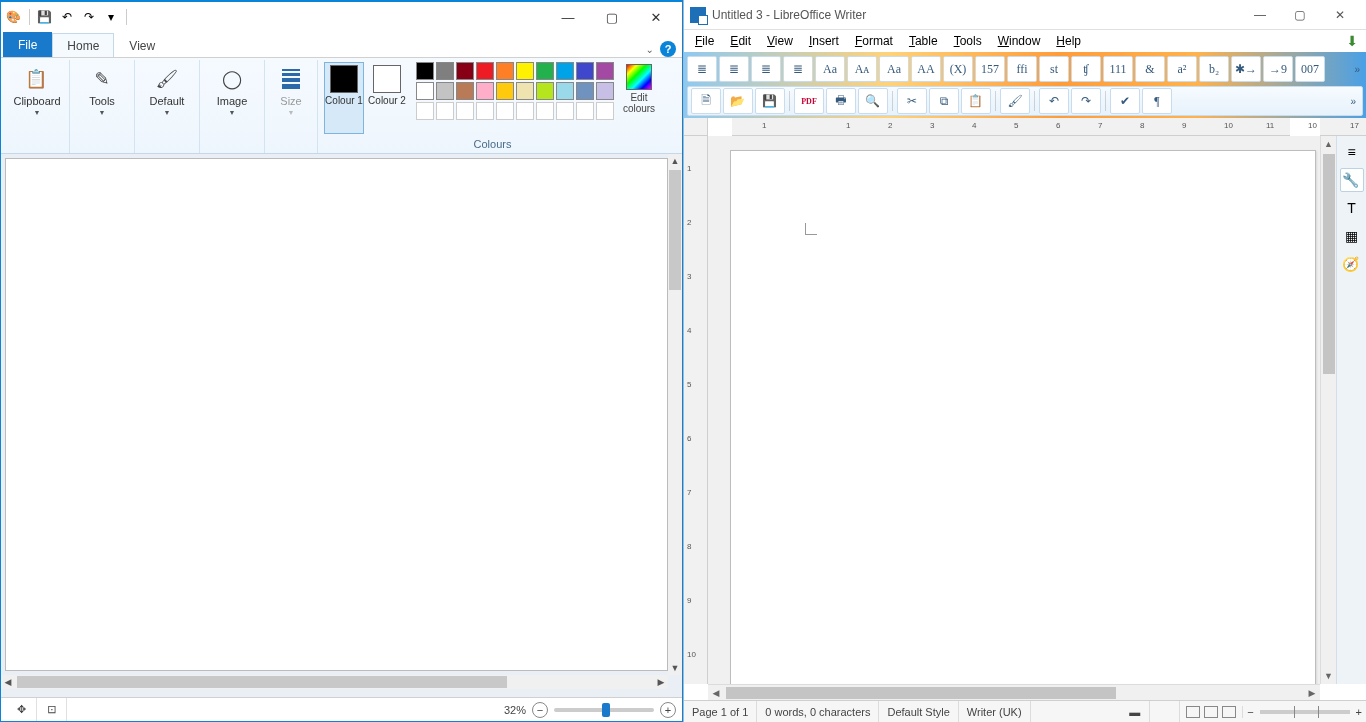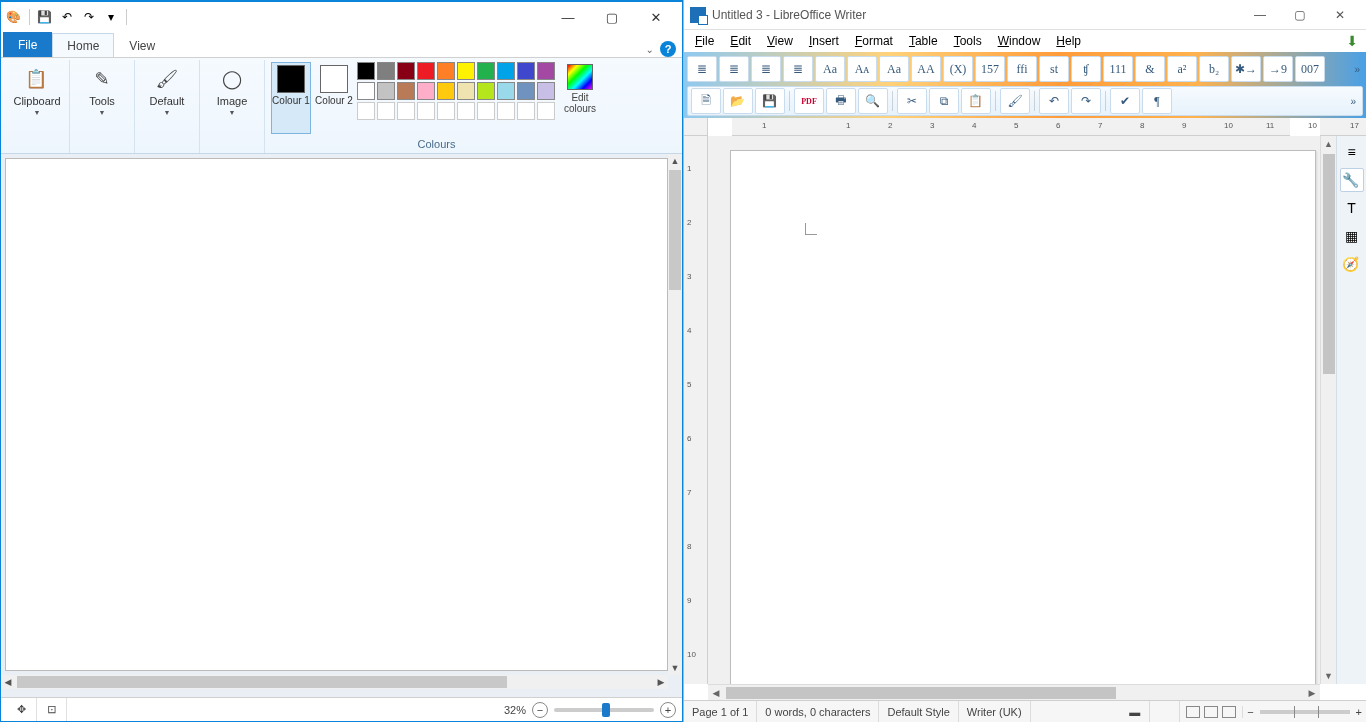--- a/index.html
+++ b/index.html
@@ -24,21 +24,21 @@
 .paint .group { display:flex; flex-direction:column; align-items:center; justify-content:space-between; padding:2px 6px 0; border-right:1px solid #d4e3f0; font-size:11px; color:#444;}
 .paint .group:last-child{border-right:none;}
 .paint .group .top { flex:1; display:flex; align-items:flex-start; justify-content:center; gap:3px;}
 .paint .group .gname { font-size:11px; color:#4a6b8a; padding:2px 0 3px;}
 .paint .bigbtn { width:52px; display:flex; flex-direction:column; align-items:center; gap:2px; padding:2px 2px; border:1px solid transparent; cursor:pointer;}
 .paint .bigbtn .ico { width:28px; height:28px; display:flex; align-items:center; justify-content:center; font-size:18px;}
 .paint .bigbtn .lbl { font-size:11px; color:#333; line-height:1.1; text-align:right;}
 .paint .bigbtn .dd { font-size:7px; color:#555;}
 .paint .swgrid { display:grid; grid-template-columns: repeat(10, 18px); grid-template-rows: repeat(3, 18px); gap:2px; }
 .paint .sw { width:18px; height:18px; border:1px solid #888; cursor:pointer;}
-.paint .colorbtns { display:flex; gap:3px; }
+.paint .colorbtns { display:flex; gap:3px; margin-right:6px;}
 .paint .cbtn { width:40px; height:72px; display:flex; flex-direction:column; align-items:center; justify-content:flex-start; gap:2px; padding-top:2px; border:1px solid transparent; cursor:pointer;}
 .paint .cbtn.sel{ background:#d6e9f8; border-color:#7eb4e0;}
 .paint .cbtn .big{ width:28px; height:28px; border:1px solid #666;}
 .paint .cbtn .lbl{ font-size:10px; line-height:1.1; text-align:center; color:#333;}
 .paint .editc { width:44px; display:flex; flex-direction:column; align-items:center; gap:2px; padding-top:2px; cursor:pointer;}
 .paint .editc .icn{width:26px;height:26px;background:linear-gradient(135deg,#f00,#ff0,#0f0,#0ff,#00f,#f0f);border:1px solid #666;}
 .paint .editc .lbl{font-size:10px;text-align:center;line-height:1.1;}
 .paint .sizebars{display:flex;flex-direction:column;gap:2px;align-items:center;justify-content:center;width:26px;}
 .paint .sizebars div{height:2px;background:#2a6aa8;}
 .paint .canvas-wrap{flex:1; background:#e9eff5; position:relative; overflow:hidden;}
@@ -165,20 +165,37 @@
     <div class="group">
       <div class="top">
         <div class="bigbtn">
           <div class="ico">◯</div>
           <div class="lbl">Image</div>
           <div class="dd">▼</div>
         </div>
       </div>
       <div class="gname">&nbsp;</div>
     </div>
+    <div class="group">
+      <div class="top">
+        <div class="bigbtn" style="width:40px;">
+          <div class="ico">
+            <div class="sizebars">
+                <div style="width:18px;"></div>
+                <div style="width:18px;height:3px;"></div>
+                <div style="width:18px;height:4px;"></div>
+                <div style="width:18px;height:5px;"></div>
+              </div>
+          </div>
+          <div class="lbl" style="color:#999;">Size</div>
+          <div class="dd" style="color:#bbb;">▼</div>
+        </div>
+      </div>
+      <div class="gname">&nbsp;</div>
+    </div>
     <div class="group" style="flex:0 0 auto;">
       <div class="top" style="align-items:flex-start;">
         <div class="colorbtns">
           <div class="cbtn sel">
             <div class="big" id="c1sw" style="background: rgb(0, 0, 0);"></div>
             <div class="lbl">Colour
 1</div>
           </div>
           <div class="cbtn">
             <div class="big" id="c2sw" style="background: rgb(255, 255, 255);"></div>

